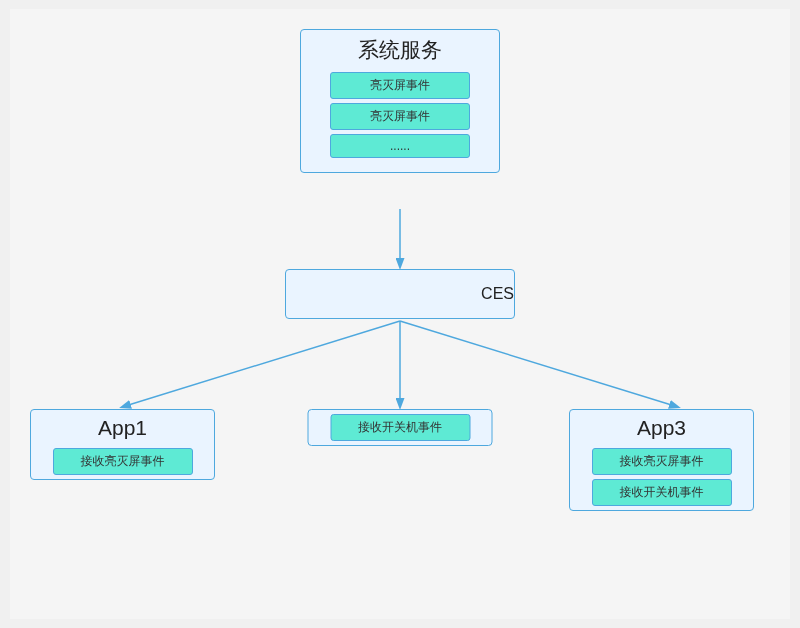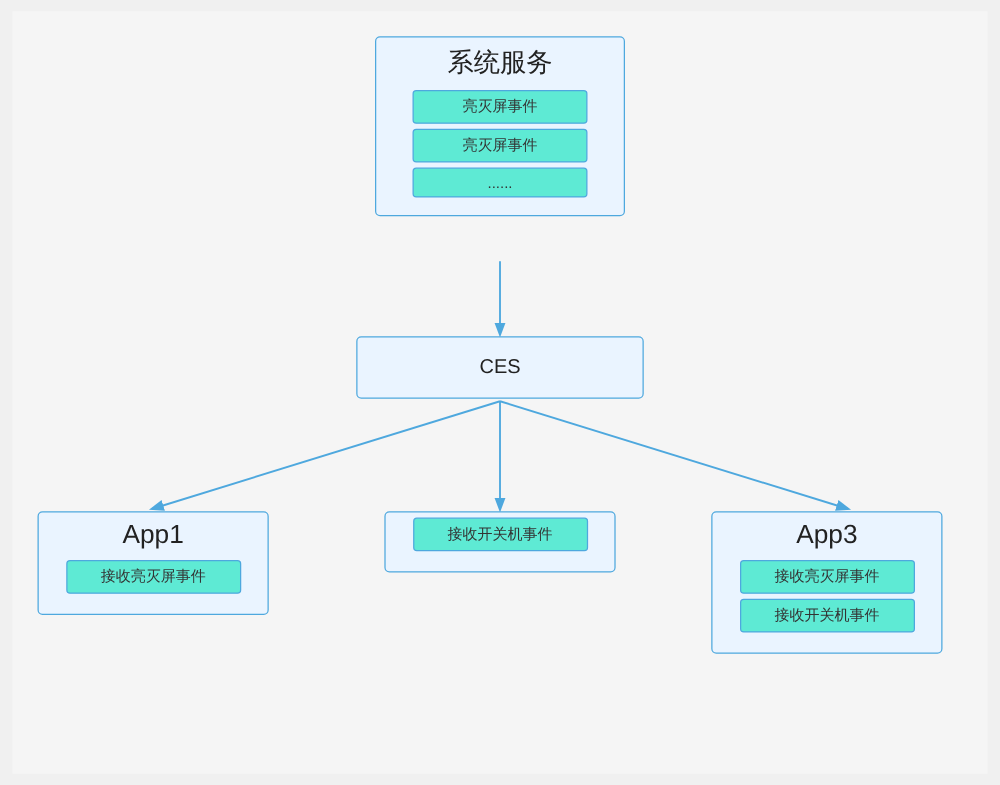--- a/index.html
+++ b/index.html
@@ -63,34 +63,33 @@
 
     
     #ces-box {
       top: 260px;
       left: 50%;
       transform: translateX(-50%);
       width: 230px;
       height: 50px;
       display: flex;
       align-items: center;
-      justify-content: center;
+      justify-content: flex-end;
     }
 
     #ces-box .box-title {
       padding: 0;
       font-size: 16px;
       font-weight: 400;
     }
 
     
     .app-box {
       top: 400px;
       width: 185px;
-      padding-bottom: 12px;
     }
 
     #app1-box { left: 20px; }
     #app2-box {
       left: 50%;
       transform: translateX(-50%);
     }
     #app3-box { right: 36px; }
 
     

